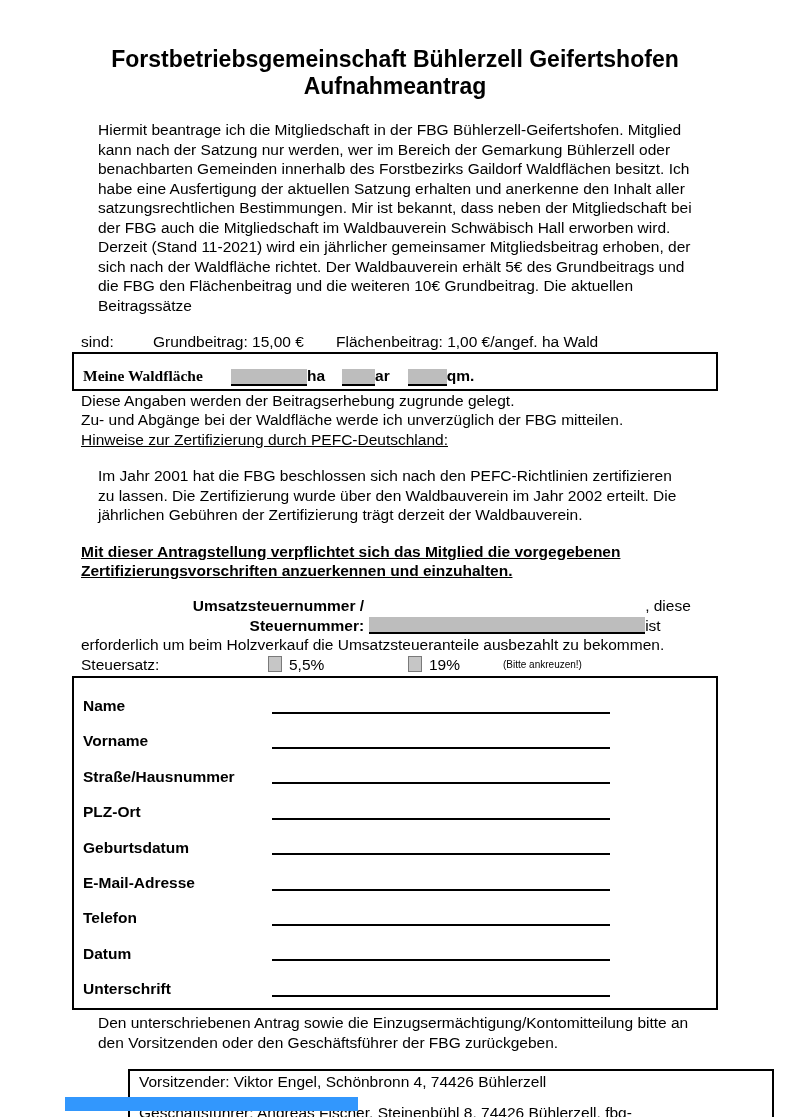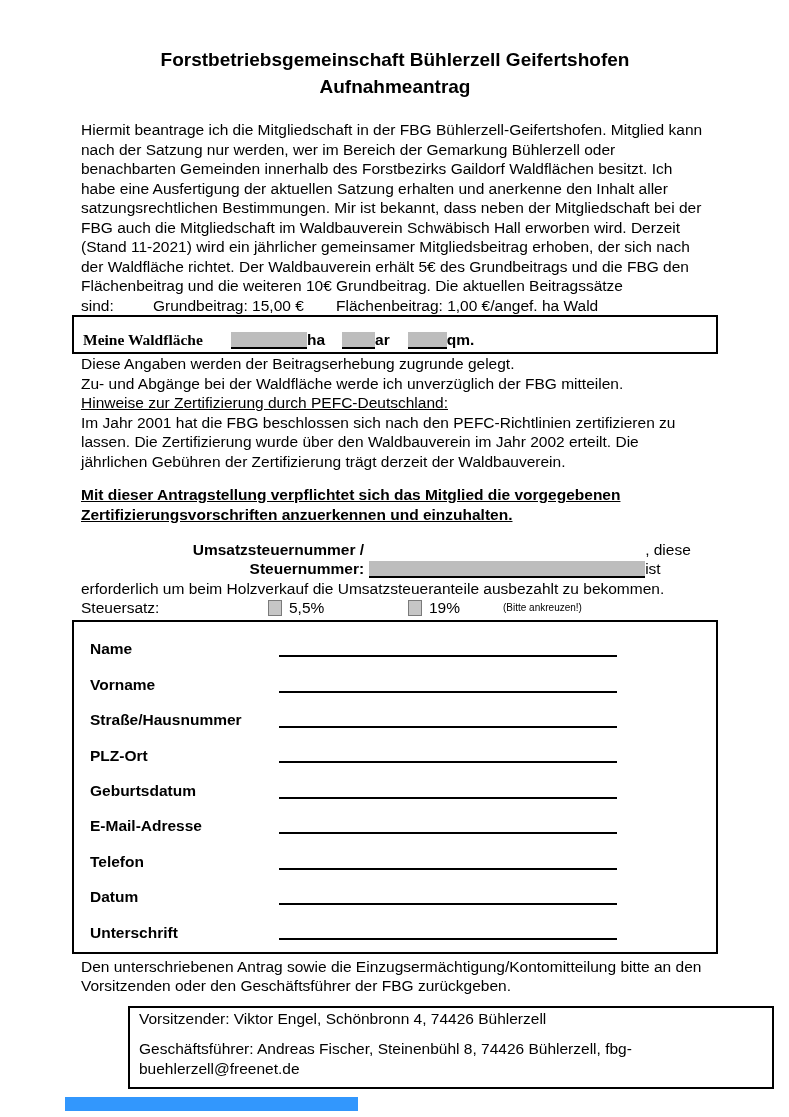--- a/index.html
+++ b/index.html
@@ -1,23 +1,23 @@
 <!DOCTYPE html>
 <html><head>
 <meta charset="utf-8">
 <style>
   html,body{margin:0;padding:0;background:#ffffff;}
   .page{
     position:relative;width:789px;height:1117px;background:#fff;overflow:hidden;
     font-family:"Liberation Sans",sans-serif;font-size:15.5px;line-height:19.5px;color:#000;
   }
   .content{padding:46px 80px 0 81px;box-sizing:border-box;}
-  .title{margin:0;text-align:center;font-size:19px;line-height:27px;font-weight:700;}
+  .title{margin:0;text-align:center;font-size:23px;line-height:27px;font-weight:700;}
   .t-line{display:block;}
-  .para{margin:0;}
+  .para{margin:17px;}
   .line{margin:0;}
   .intro{margin-top:20px;}
   .rates{display:flex;}
   .rates-prefix{width:72px;flex:0 0 72px;}
   .rates-grund{width:183px;flex:0 0 183px;}
   .bold{font-weight:700;text-align:right;}
   .u{text-decoration:underline;}
   .box{margin-left:-9px;width:646px;border:2px solid #000;box-sizing:border-box;}
   .wf-box{height:39px;display:flex;align-items:flex-end;padding:0 0 3px 9px;}
   .wf-label{font-weight:700;width:148px;flex:0 0 148px;font-family:Liberation Serif, serif;}
@@ -28,21 +28,21 @@
   .wf-unit{font-weight:700;}
   .commitment{margin-top:14px;font-weight:700;text-decoration:underline;max-width:592px;}
   .tax-line1{margin-top:10px;display:flex;align-items:flex-end;}
   .tax-field{width:283px;margin-left:5px;margin-bottom:1px;}
   .steuersatz{display:flex;align-items:flex-start;}
   .ss-label{width:187px;flex:0 0 187px;}
   .opt{width:140px;flex:0 0 140px;display:flex;align-items:center;}
   .opt2{width:95px;flex:0 0 95px;display:flex;align-items:center;}
   .checkbox{width:12px;height:14px;background:#c6c6c6;border:1px solid #7a7a7a;display:inline-block;margin-right:7px;}
   .ss-note{font-size:10px;}
-  .form-box{margin-top:2px;height:334px;padding:10px 0 0 16px;}
+  .form-box{margin-top:2px;height:334px;padding:10px 0 0 9px;}
   .form-row{height:35.4px;display:flex;align-items:center;}
   .form-label{font-weight:700;width:189px;flex:0 0 189px;}
   .form-line{width:338px;border-bottom:2px solid #000;height:14px;}
   .return-note{margin-top:3px;max-width:628px;}
   .contacts-box{margin-top:10px;padding:1px 9px 9px 9px;margin-left:47px;}
   .contacts-box p{margin:0;}
   .contact-gap{height:11px;}
   .selection-bar{position:absolute;left:65px;top:1097px;width:293px;height:14px;background:#3297fd;}
 </style>
 </head>

